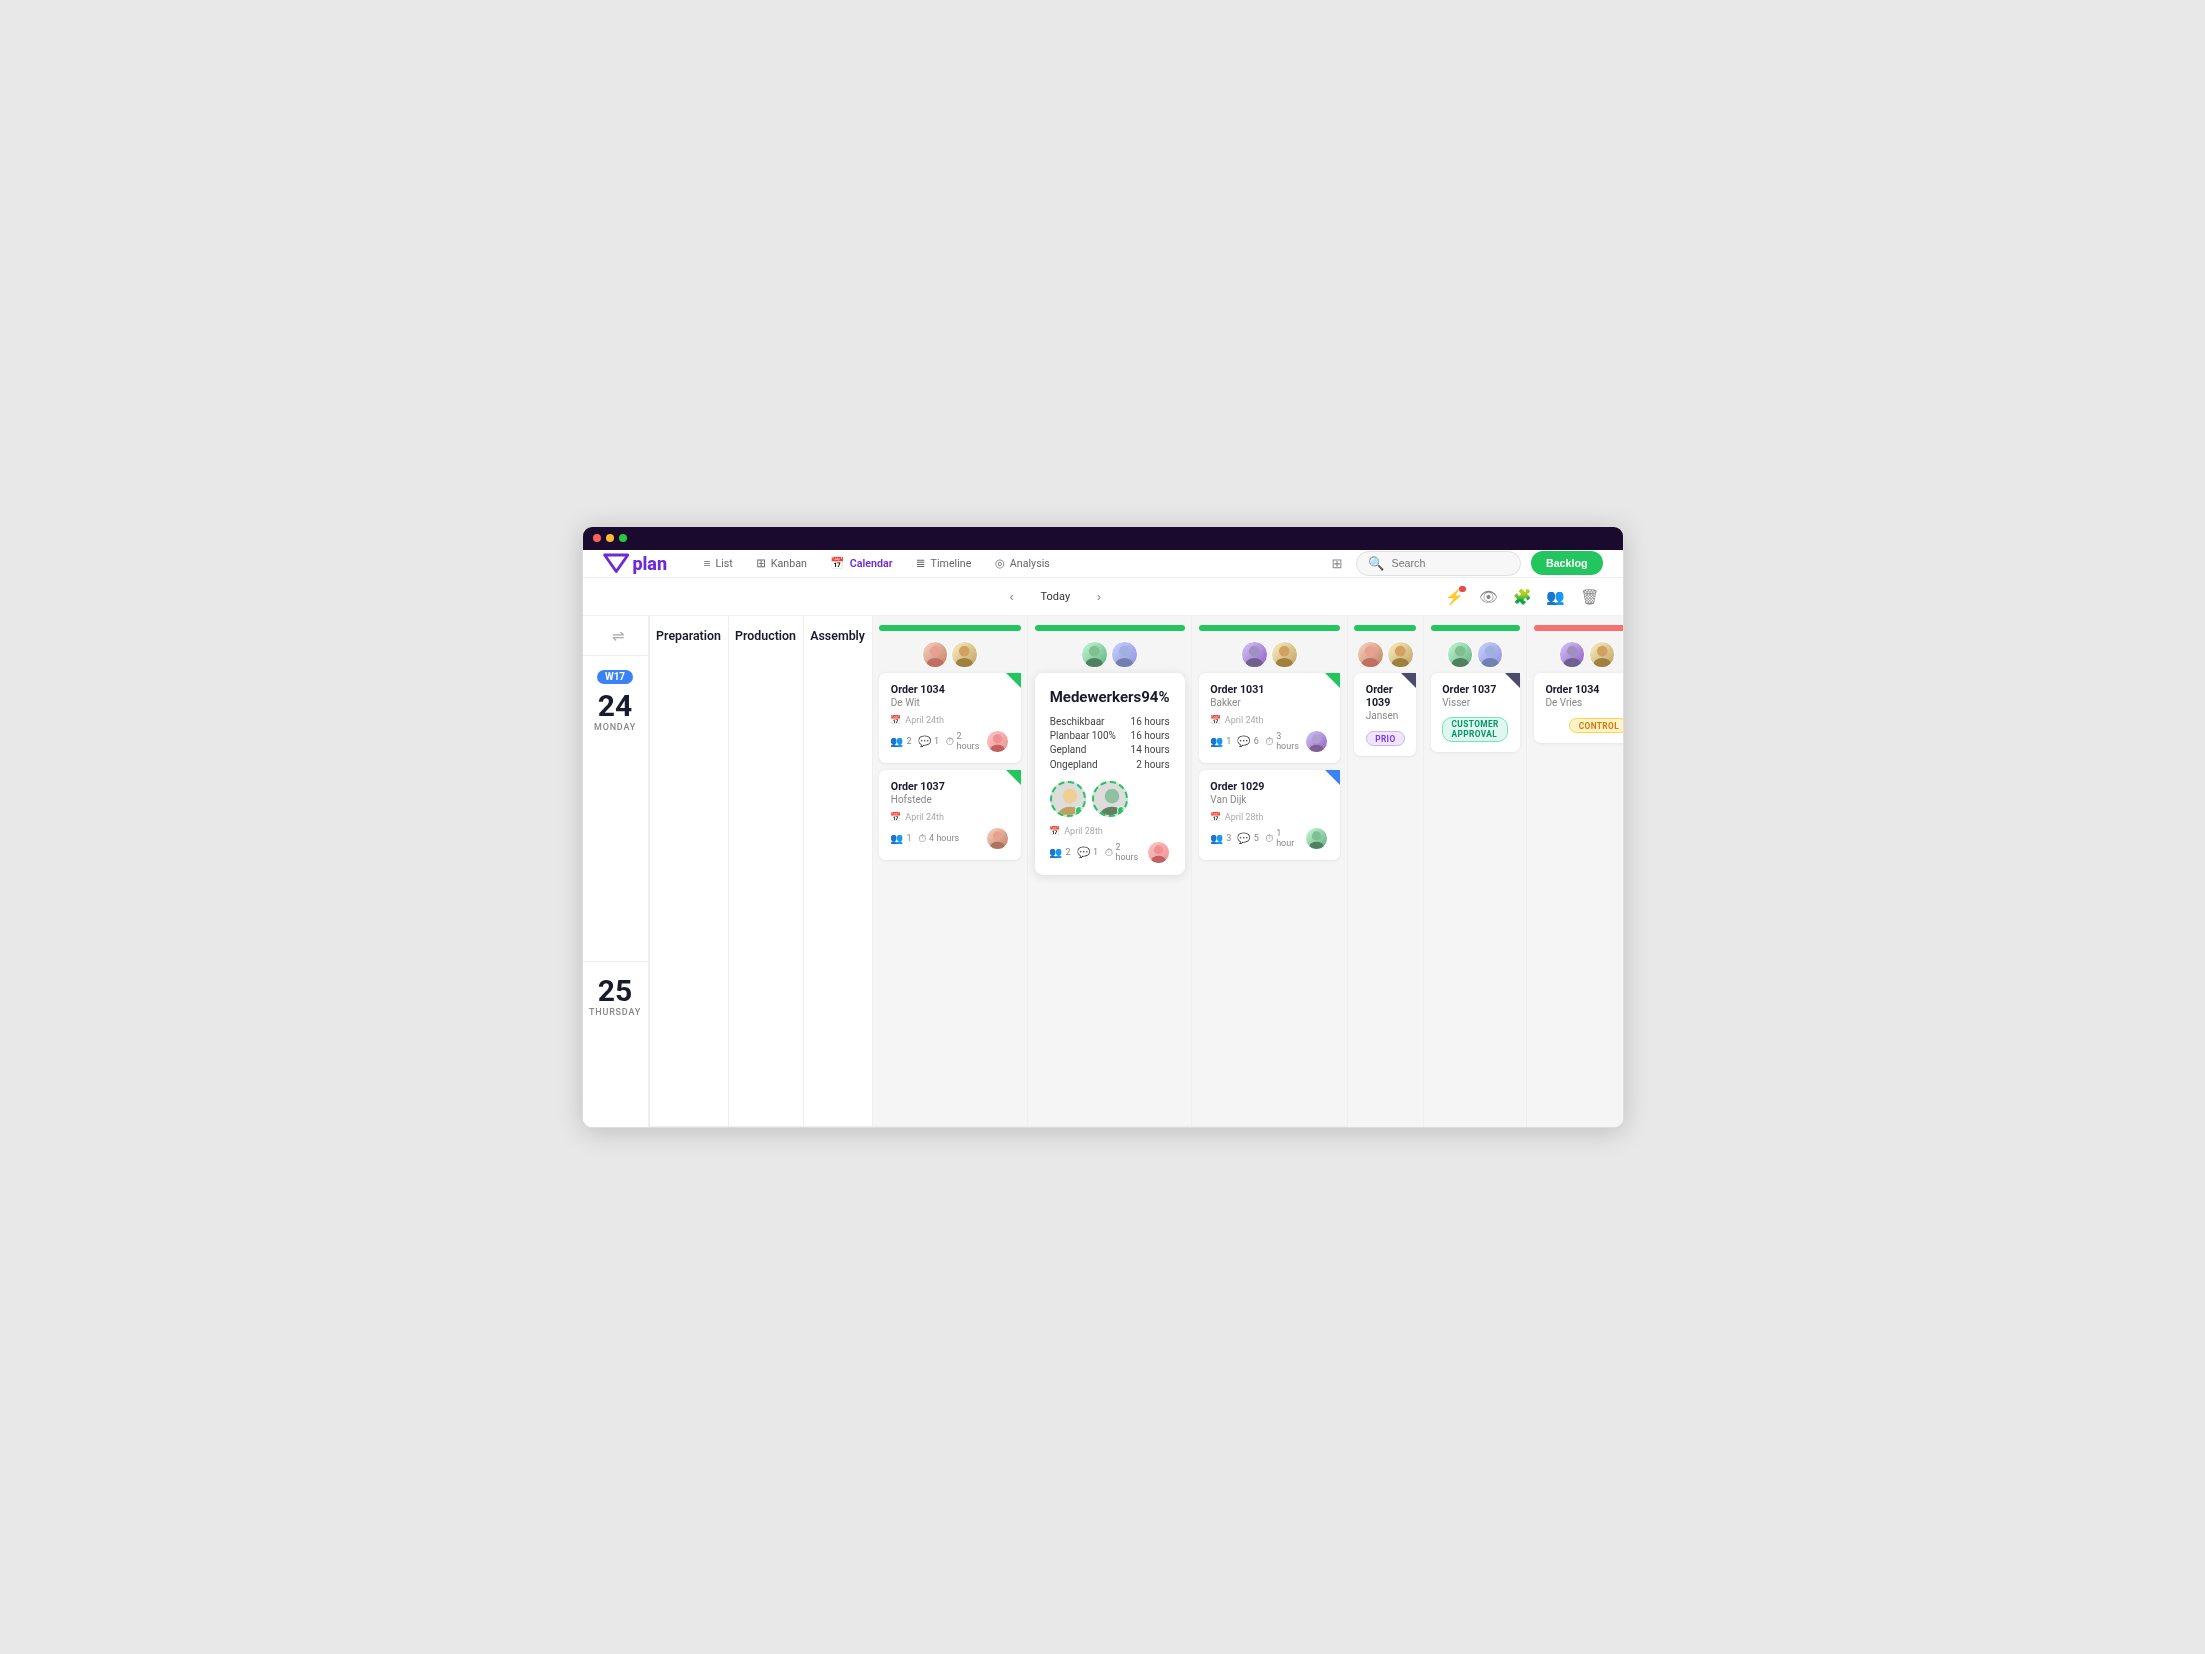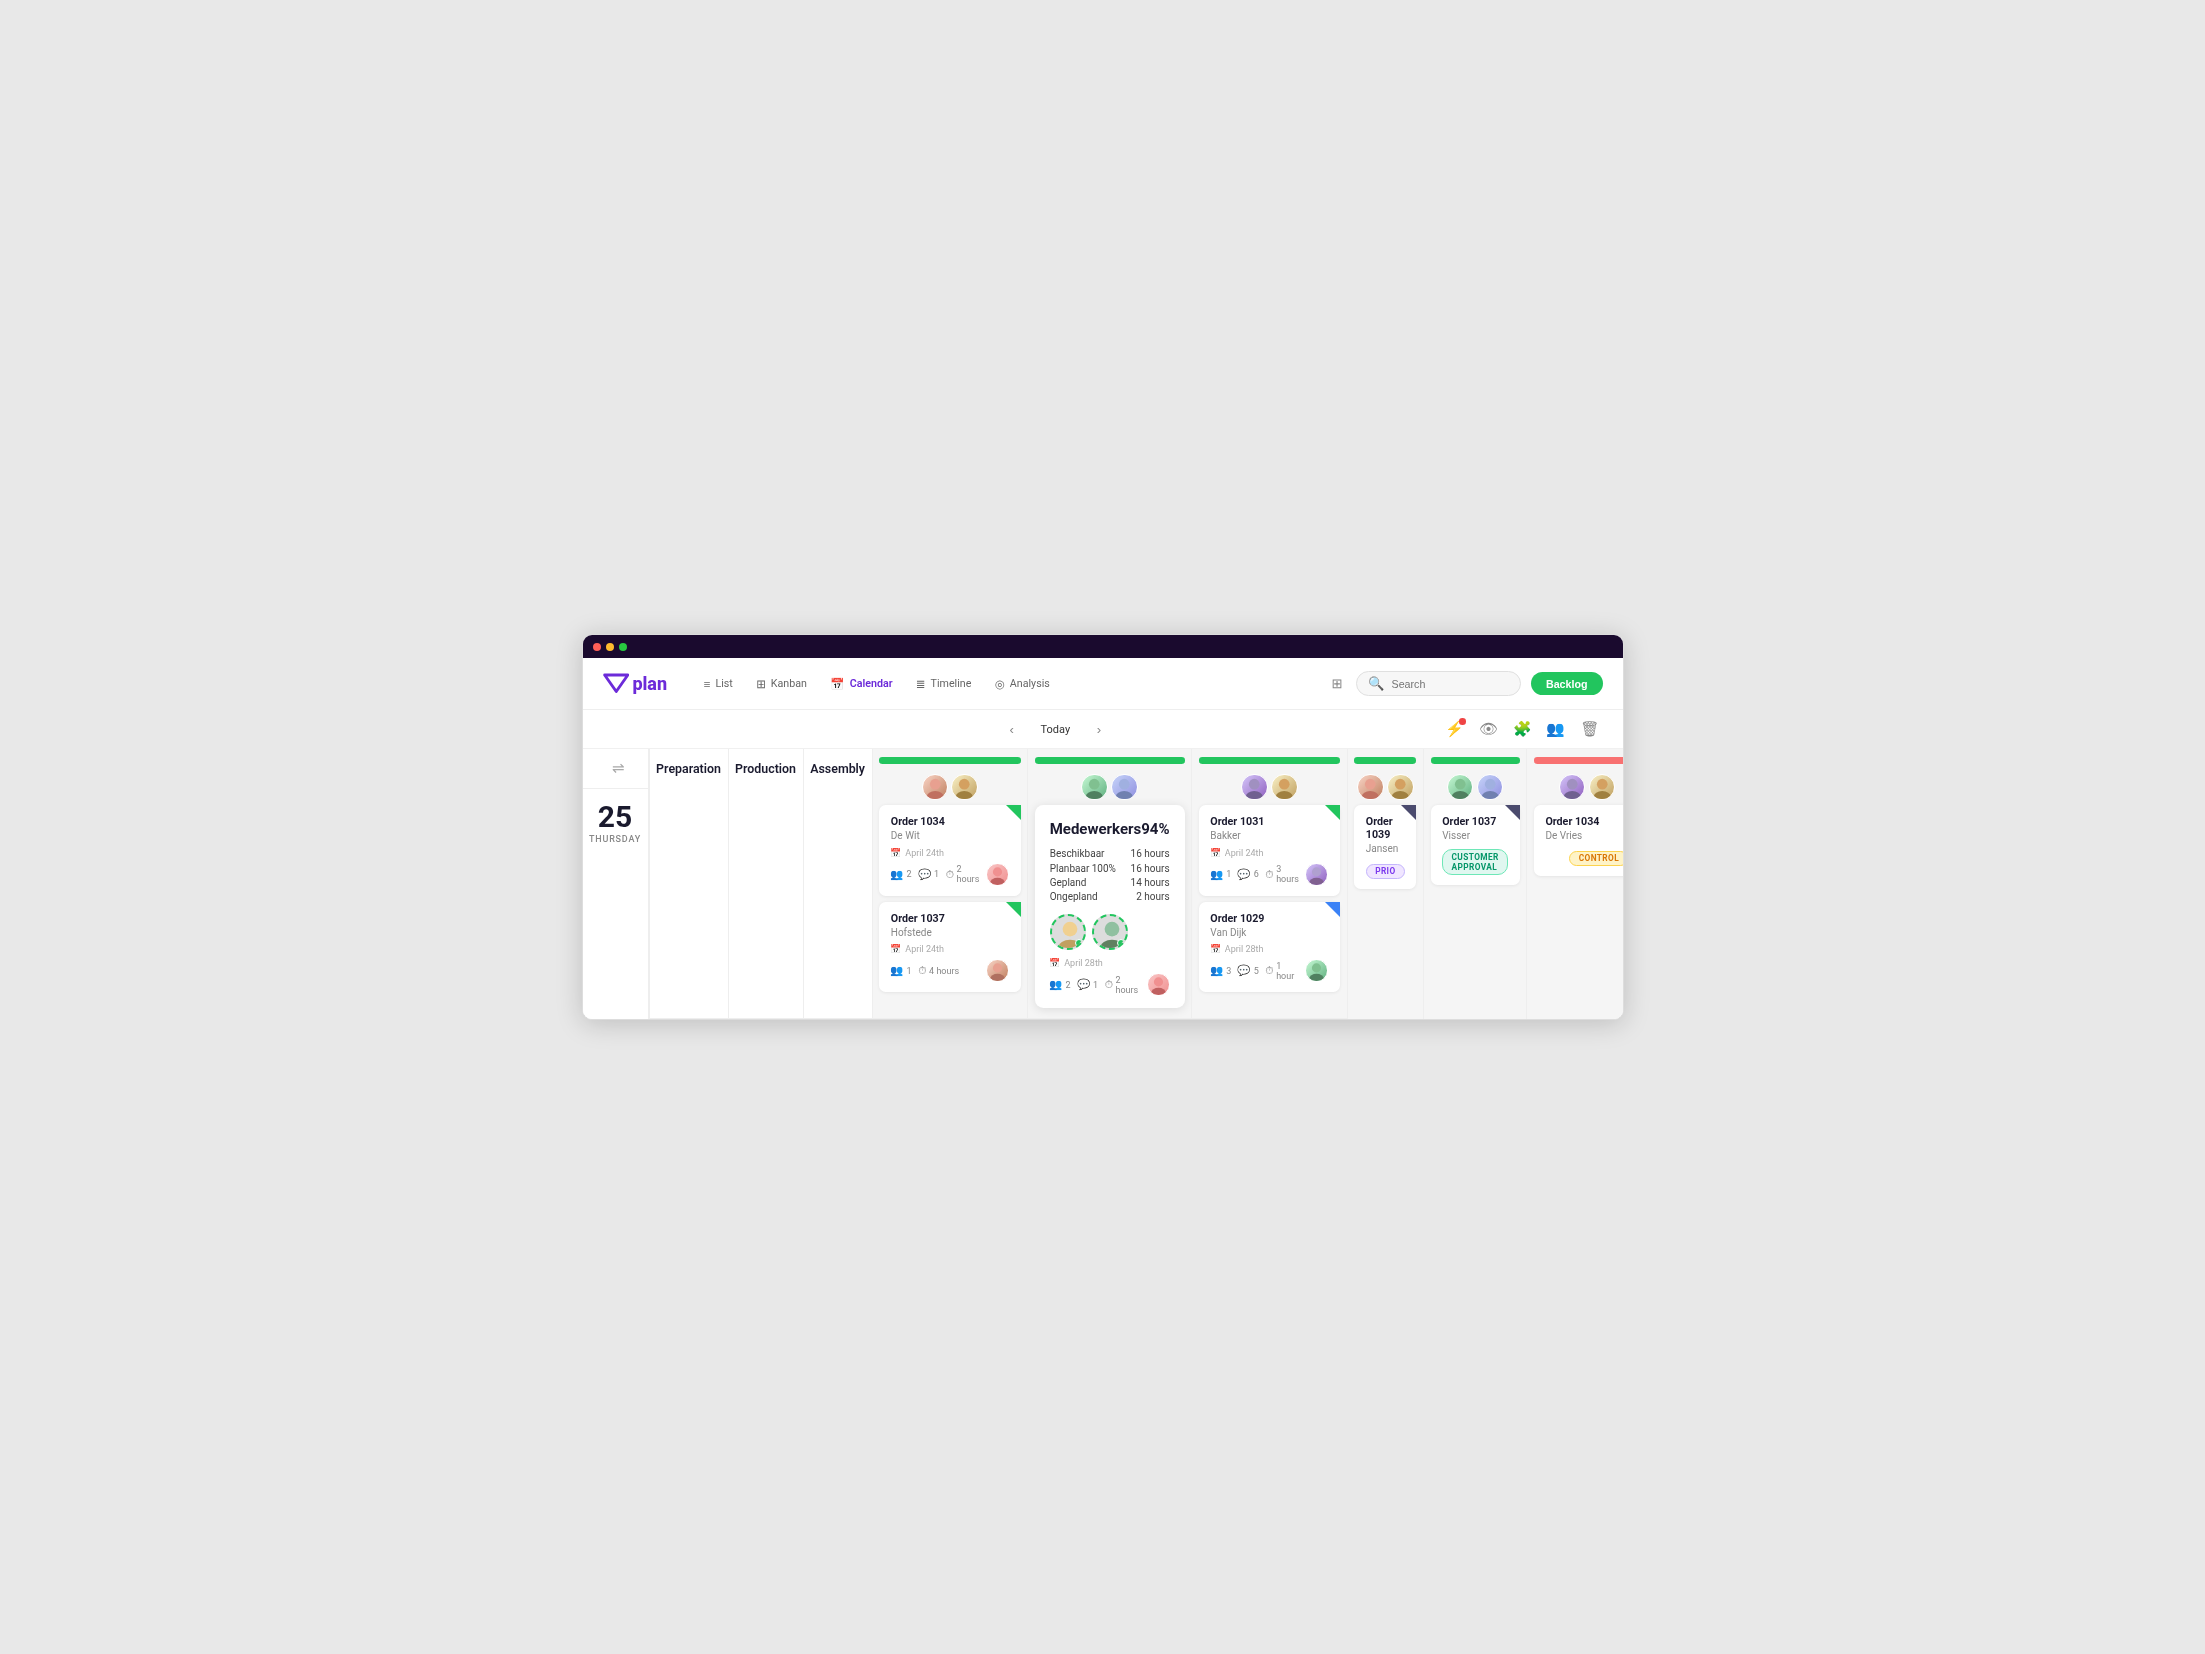--- a/index.html
+++ b/index.html
@@ -34,21 +34,21 @@
     .dot-red { background: #ff5f57; }
     .dot-yellow { background: #febc2e; }
     .dot-green { background: #28c840; }
 
     .navbar {
       background: #fff;
       border-bottom: 0.8px solid #eee;
       display: flex;
       align-items: center;
       padding: 0 20px;
-      height: 52px;
+      height: 28px;
       gap: 6.6px;
     }
     .logo {
       font-size: 21.5px;
       font-weight: 800;
       color: #6c2bd9;
       margin-right: 20px;
       display: flex;
       align-items: center;
       gap: 1.7px;
@@ -476,20 +476,25 @@
   </div>
 
   <div style="display:flex; background:#f5f5f5;">
 
     <div class="left-sidebar">
 
       <div style="height:40px; background:#fff; border-bottom:0.8px solid #eee; border-right:0.8px solid #eee; display:flex; align-items:center; justify-content:center;">
         <span class="shuffle-icon">⇌</span>
       </div>
 
+      <div class="sidebar-day-block" style="border-bottom:0.8px solid #eee; border-right:0.8px solid #eee; flex:1; min-height:306px;">
+        <div class="week-badge">W17</div>
+        <div class="day-number">24</div>
+        <div class="day-name">MONDAY</div>
+      </div>
 
       <div class="sidebar-day-block" style="border-right:0.8px solid #eee; flex:1; min-height:165px;">
         <div class="day-number">25</div>
         <div class="day-name">THURSDAY</div>
       </div>
     </div>
 
     <div style="flex:1; display:flex; flex-direction:row;">
 
       <div style="display:flex; background:#fff; border-bottom:0.8px solid #eee;">

